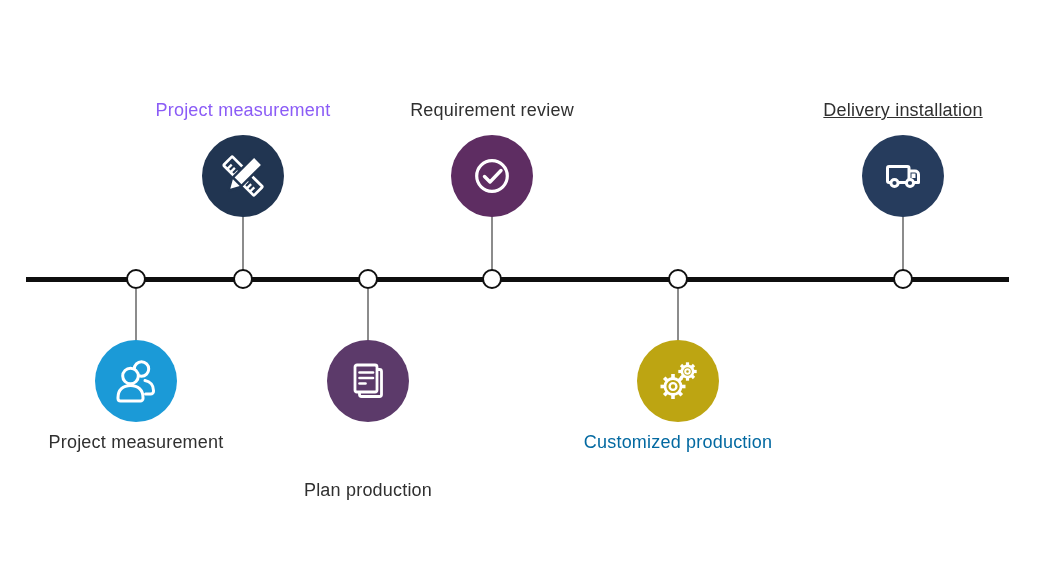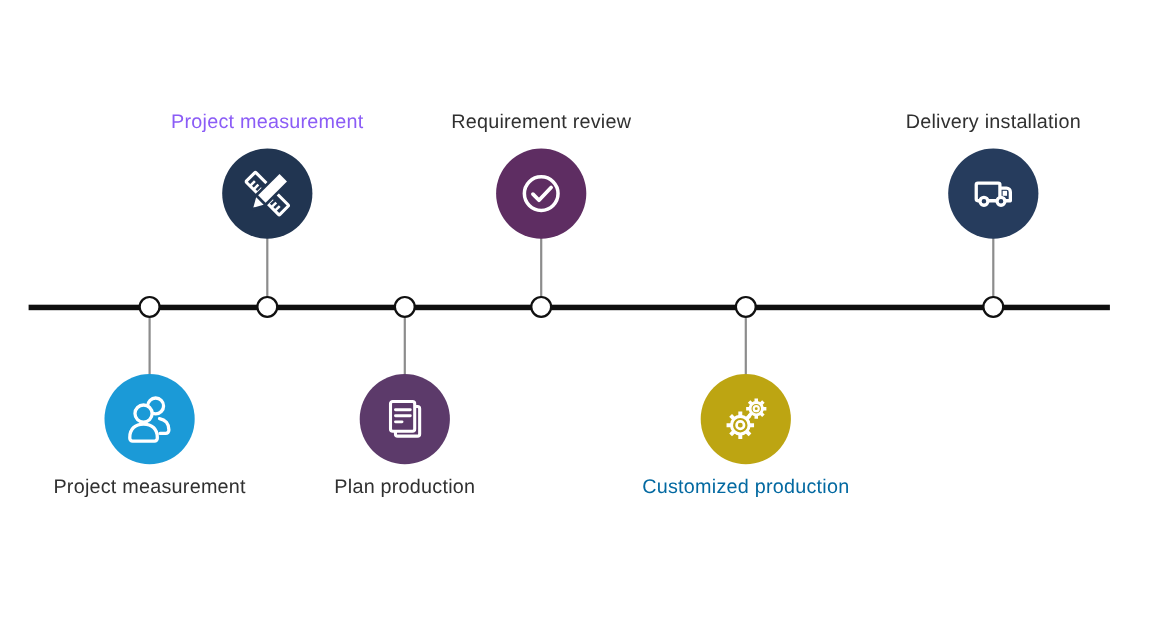--- a/index.html
+++ b/index.html
@@ -91,21 +91,21 @@
           <rect x="15.5" y="12.5" width="22" height="27" rx="2"></rect>
           <rect x="11" y="8" width="22" height="27" rx="2"></rect>
         </g>
         <g stroke="#fff" stroke-width="2.6" stroke-linecap="round">
           <line x1="15.5" y1="15.5" x2="29" y2="15.5"></line>
           <line x1="15.5" y1="21" x2="29" y2="21"></line>
           <line x1="15.5" y1="26.5" x2="21.5" y2="26.5"></line>
         </g>
       </svg>
     </div>
-    <div class="label" style="color: rgb(48, 48, 48);">Plan production</div>
+    <div class="label" style="color: rgb(48, 48, 48); margin-top: 48px;">Plan production</div>
   </div>
 
   <div class="step s3 above">
     <div class="connector" style="background: rgb(140, 140, 140);"></div>
     <div class="node" style="background: rgb(255, 255, 255); border-color: rgb(16, 16, 16);"></div>
     <div class="circle" style="background: rgb(94, 45, 98); color: rgb(94, 45, 98);">
       <svg width="48" height="48" viewBox="0 0 48 48">
         <circle cx="24" cy="24" r="15.3" fill="none" stroke="#fff" stroke-width="3.2"></circle>
         <path d="M16.5 24.5 L22 30 L33 18.5" fill="none" stroke="#fff" stroke-width="3.4" stroke-linecap="round" stroke-linejoin="round"></path>
       </svg>
@@ -156,16 +156,16 @@
       <svg width="48" height="48" viewBox="0 0 48 48">
         <g fill="none" stroke="#fff" stroke-width="3" stroke-linejoin="round">
           <rect x="8.5" y="14.5" width="21.5" height="16" rx="1.5"></rect>
           <path d="M30 19 L36 19 A3.5 3.5 0 0 1 39.5 22.5 L39.5 30.5 L30 30.5"></path>
         </g>
         <rect x="32.5" y="21.5" width="4" height="4.5" fill="#fff"></rect>
         <circle cx="15.5" cy="31" r="3.6" fill="currentColor" stroke="#fff" stroke-width="3"></circle>
         <circle cx="31" cy="31" r="3.6" fill="currentColor" stroke="#fff" stroke-width="3"></circle>
       </svg>
     </div>
-    <div class="label" style="color: rgb(48, 48, 48);">Delivery installation</div>
+    <div class="label" style="color: rgb(48, 48, 48); text-decoration: underline;">Delivery installation</div>
   </div>
 
 </div>
 
 </body></html>

